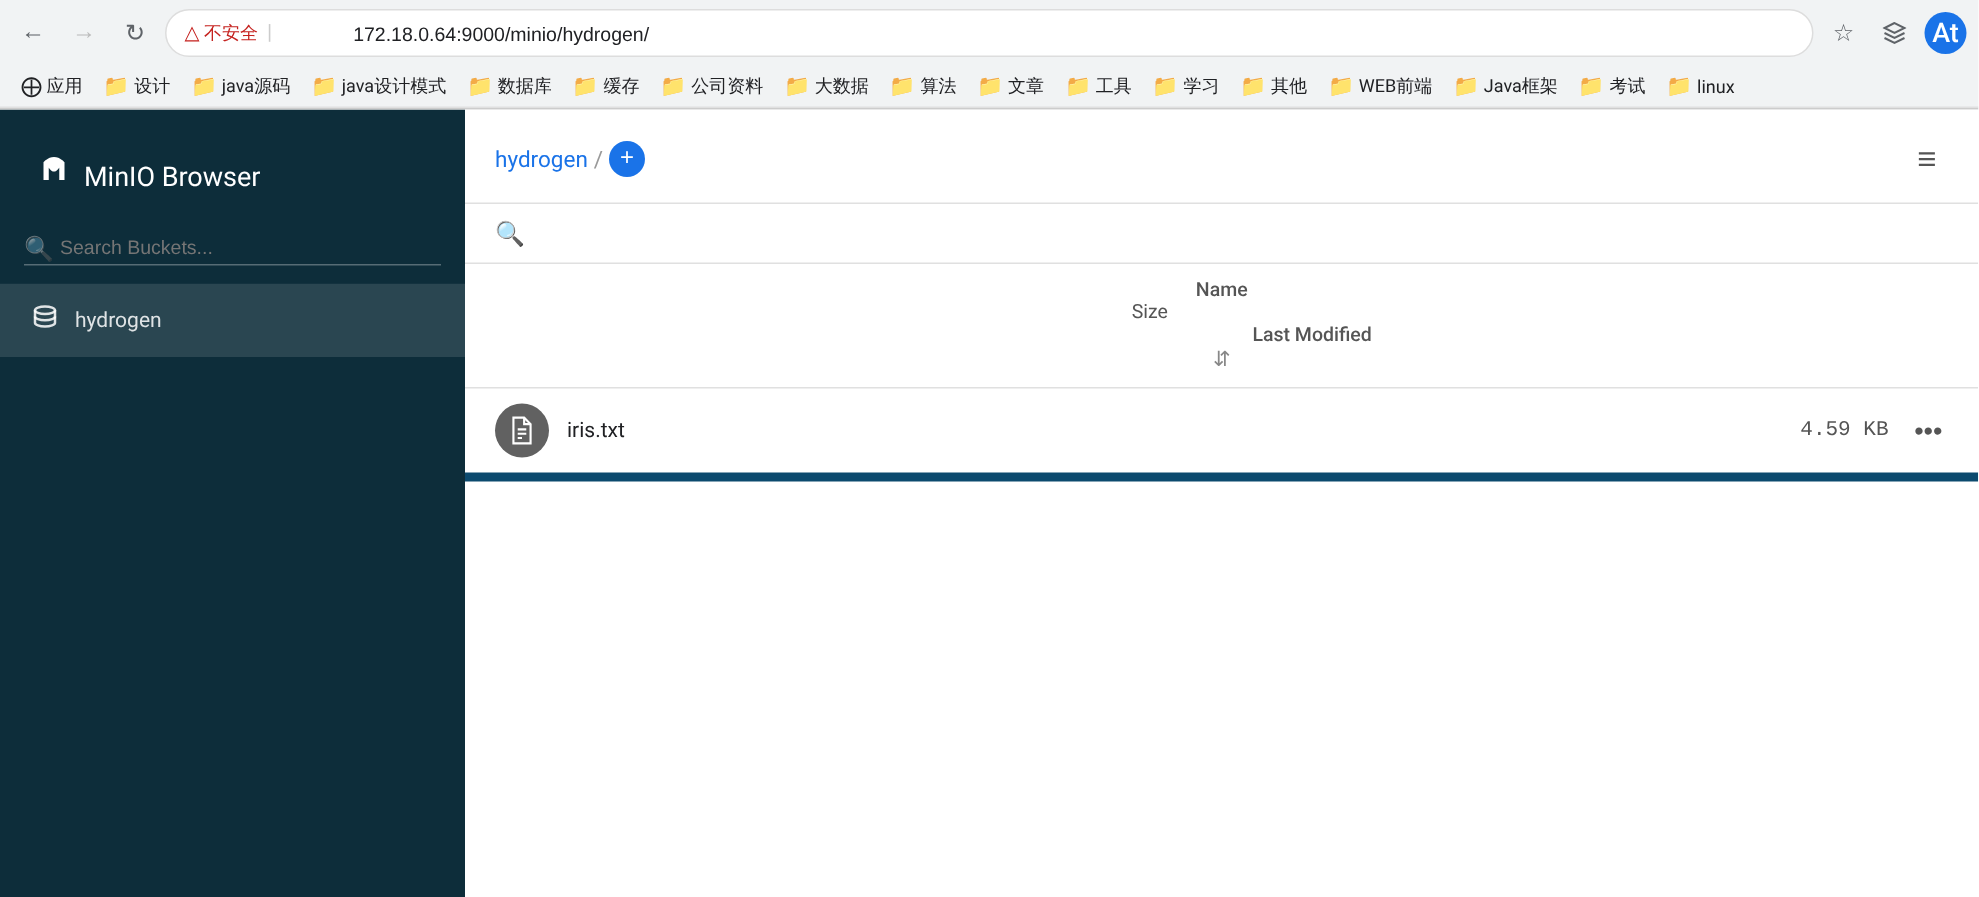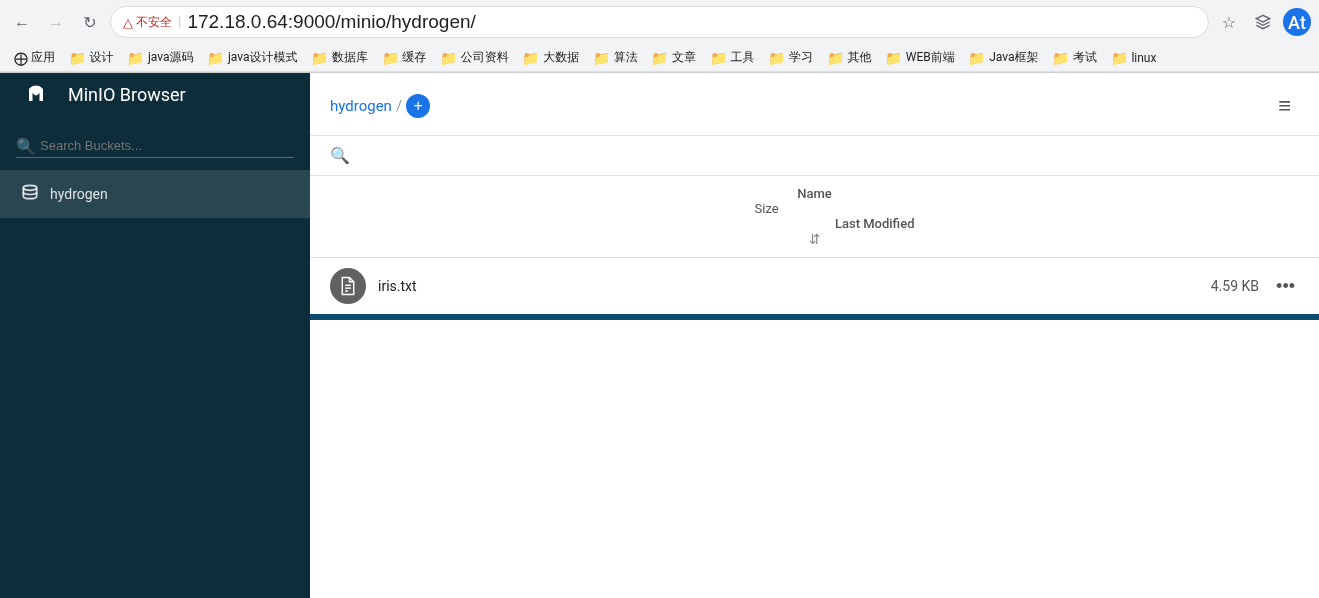--- a/index.html
+++ b/index.html
@@ -22,21 +22,21 @@
     .address-bar-container {
       flex: 1; display: flex; align-items: center; background: #fff;
       border: 1px solid #ddd; border-radius: 20px; padding: 4px 12px; gap: 6px;
       height: 32px;
     }
     .security-warning {
       display: flex; align-items: center; gap: 3px; color: #c5221f; font-size: 12px;
     }
     .security-warning .warn-icon { font-size: 13px; }
     .separator { color: #ccc; font-size: 14px; }
-    .address-text { flex: 1; font-size: 19px; color: #202124; outline: none; border: none; background: none; }
+    .address-text { flex: 1; font-size: 13px; color: #202124; outline: none; border: none; background: none; margin-left: 48px; }
     .star-btn, .ext-btn, .account-btn {
       width: 28px; height: 28px; border: none; background: none; cursor: pointer;
       border-radius: 50%; display: flex; align-items: center; justify-content: center;
       color: #5f6368; font-size: 16px;
     }
 
     
     .bookmarks-bar {
       display: flex; align-items: center; padding: 2px 8px; gap: 2px;
       background: #f1f3f4; border-bottom: 1px solid #e0e0e0; min-height: 28px; flex-wrap: nowrap; overflow: hidden;
@@ -52,21 +52,21 @@
     .app-container {
       display: flex; flex: 1; overflow: hidden;
     }
 
     
     .sidebar {
       width: 310px; min-width: 310px; background: #0d2d3a; color: #fff;
       display: flex; flex-direction: column; overflow: hidden;
     }
     .sidebar-logo {
-      display: flex; align-items: center; gap: 16px; padding: 5px 20px 16px 20px;
+      display: flex; align-items: flex-end; gap: 4px; padding: 24px 20px 16px 20px;
     }
     .logo-icon {
       width: 32px; height: 32px; display: flex; align-items: center; justify-content: center;
     }
     .logo-icon svg { width: 28px; height: 28px; }
     .logo-text { font-size: 18px; font-weight: 400; color: #fff; }
     .search-buckets-container {
       padding: 8px 16px 12px 16px;
     }
     .search-buckets-input {
@@ -132,21 +132,21 @@
     .file-row {
       display: flex; align-items: center; padding: 10px 20px;
       border-bottom: 6px solid #0c4a6e; cursor: pointer;
     }
     .file-icon-cell { width: 44px; display: flex; align-items: center; }
     .file-icon-circle {
       width: 36px; height: 36px; border-radius: 50%; background: #616161;
       display: flex; align-items: center; justify-content: center; color: #fff; font-size: 18px;
     }
     .file-name-cell { flex: 1; font-size: 14px; color: #202124; padding-left: 4px; }
-    .file-size-cell { width: 120px; font-size: 14px; color: #555; text-align: right; }
+    .file-size-cell { width: 120px; font-size: 14px; color: #555; text-align: right; font-family: Liberation Mono, monospace; }
     .file-modified-cell { width: 220px; font-size: 14px; color: #555; text-align: right; padding-right: 0px; }
     .file-actions-cell { width: 40px; display: flex; align-items: center; justify-content: flex-end; }
     .more-btn { border: none; background: none; cursor: pointer; color: #555; font-size: 18px; padding: 2px 4px; }
 
     .account-circle {
       width: 28px; height: 28px; border-radius: 50%; background: #1a73e8;
       display: flex; align-items: center; justify-content: center; color: #fff; font-size: 18px; font-weight: 500;
     }
   </style>
 </head>

